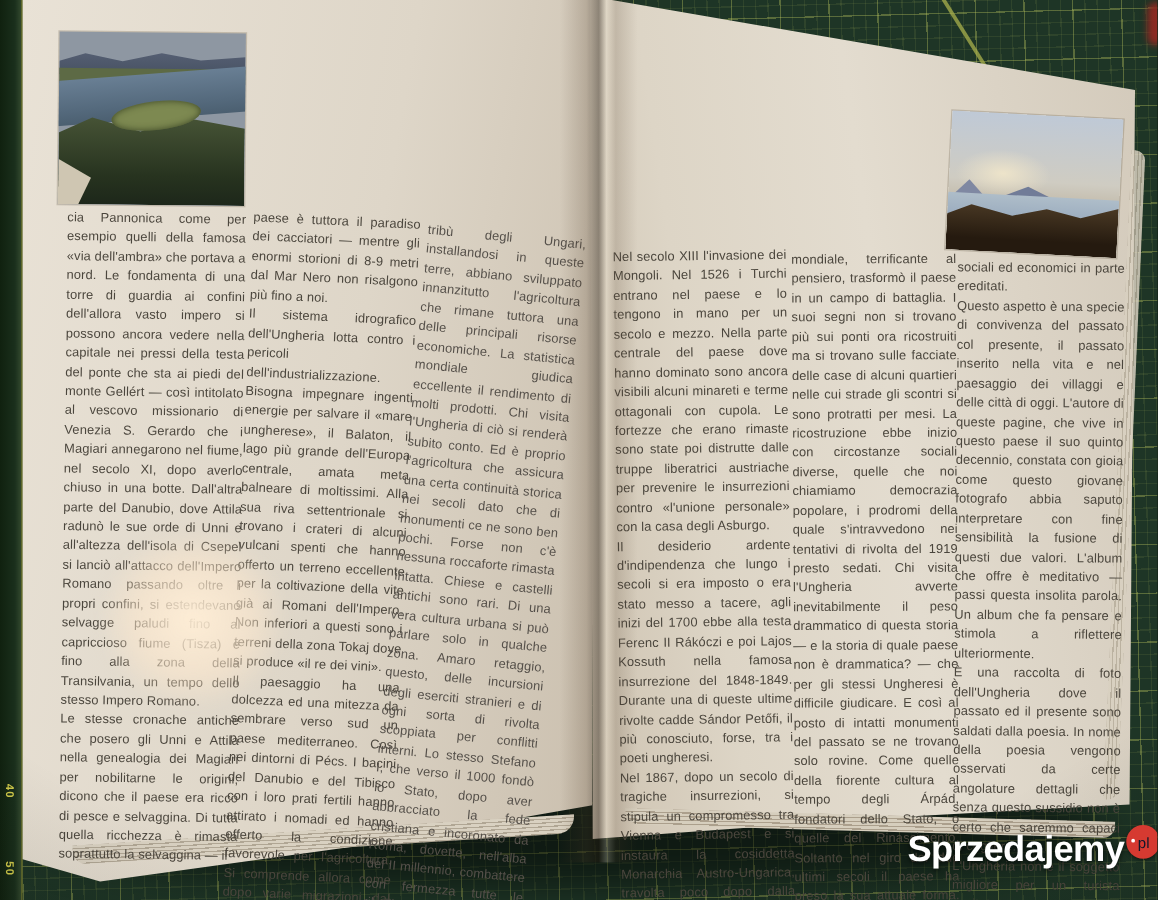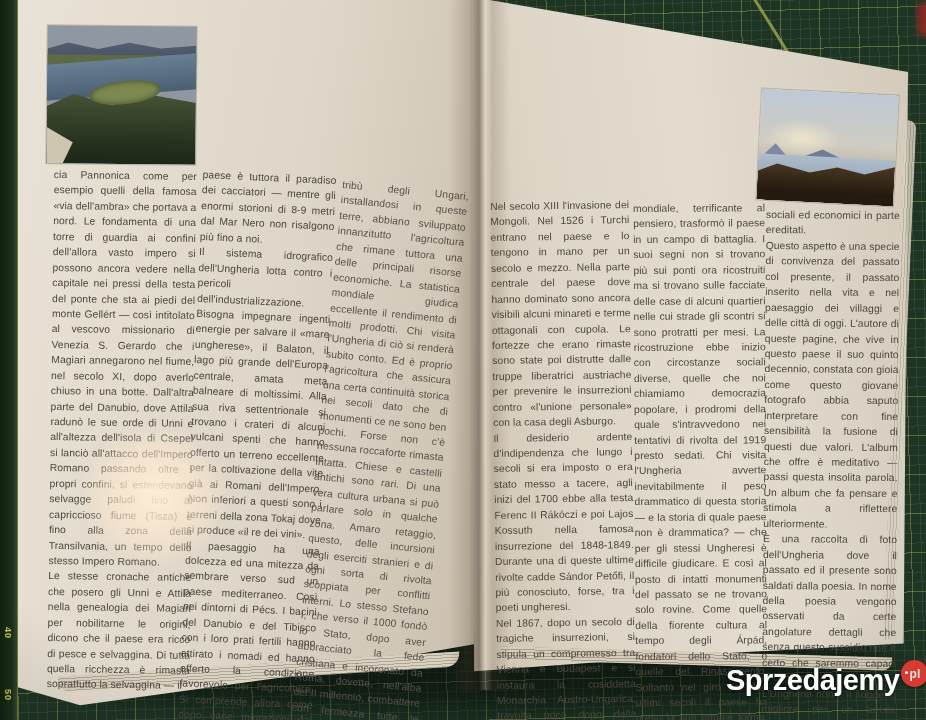--- a/index.html
+++ b/index.html
@@ -101,21 +101,21 @@
   .vignette{position:absolute;inset:0;z-index:7;pointer-events:none;
       background:radial-gradient(120% 105% at 48% 42%,rgba(0,0,0,0) 55%,rgba(10,8,5,.32) 100%);}
 
   
   .watermark{position:absolute;left:726px;top:664px;z-index:9;display:flex;align-items:flex-start;}
   .wm-text{font-weight:bold;font-size:29px;color:#ffffff;letter-spacing:-.5px;
       text-shadow:0 1px 4px rgba(0,0,0,.65);}
   .wm-badge{position:relative;margin-left:2px;margin-top:-4px;width:27px;height:27px;
       border-radius:50%;background:#d63a31;display:flex;align-items:center;justify-content:center;
       box-shadow:0 1px 3px rgba(0,0,0,.5);}
-  .wm-badge .pl{color:#e5e5e5;font-weight:bold;font-size:12px;}
+  .wm-badge .pl{color:#0f172a;font-weight:normal;font-size:12px;}
   .wm-dot{position:absolute;left:4px;top:11px;width:3px;height:3px;border-radius:50%;background:#fff;}
 </style>
 </head>
 <body>
 
 <div id="scene">
 
   <div class="mat"></div>
   <div class="mat-diag"></div>
   <div class="red-sliver"></div>

